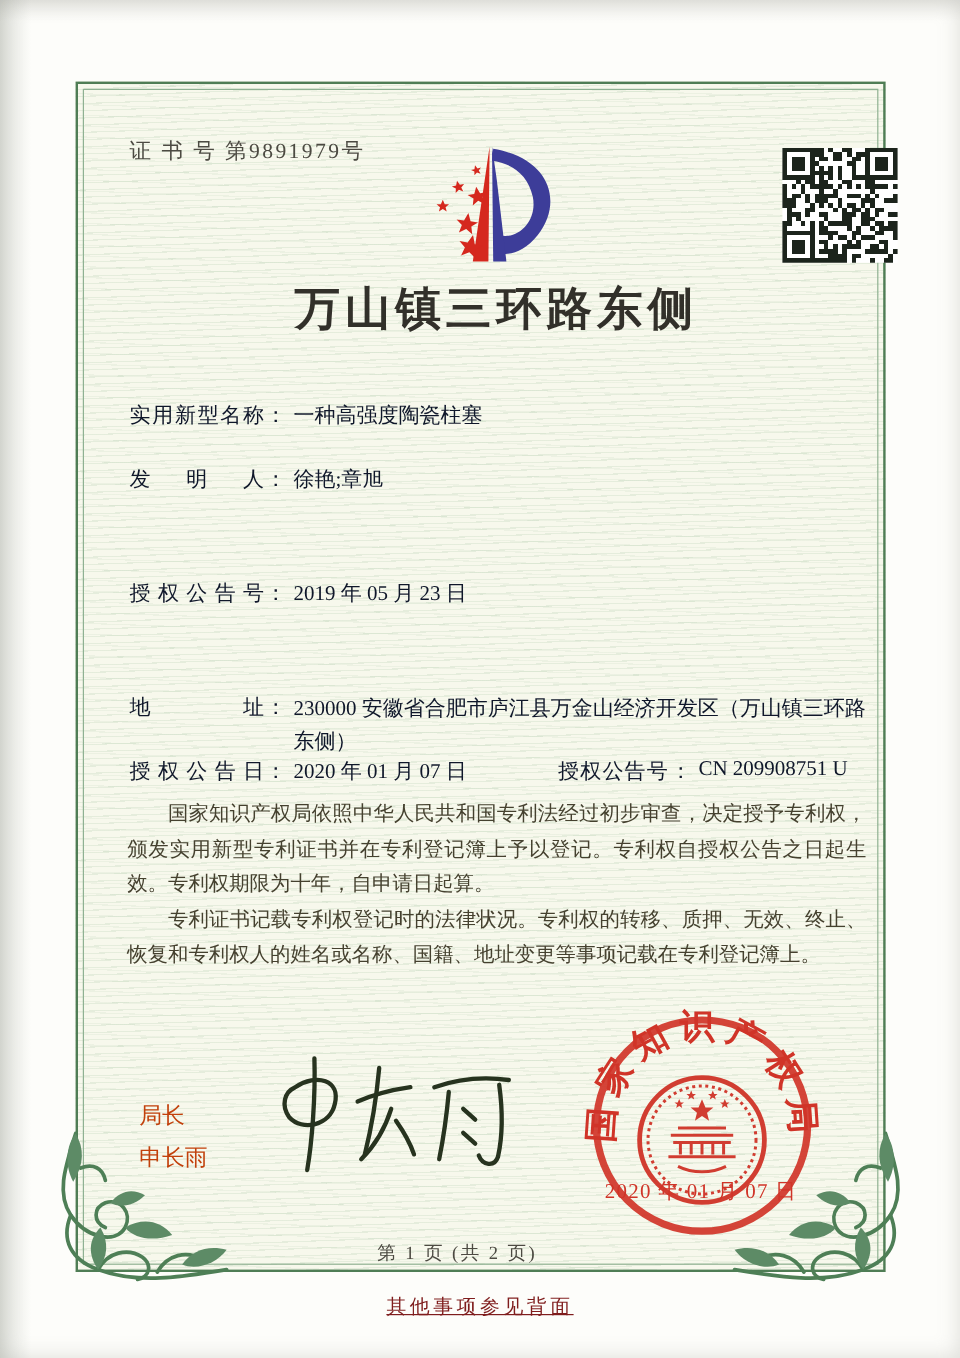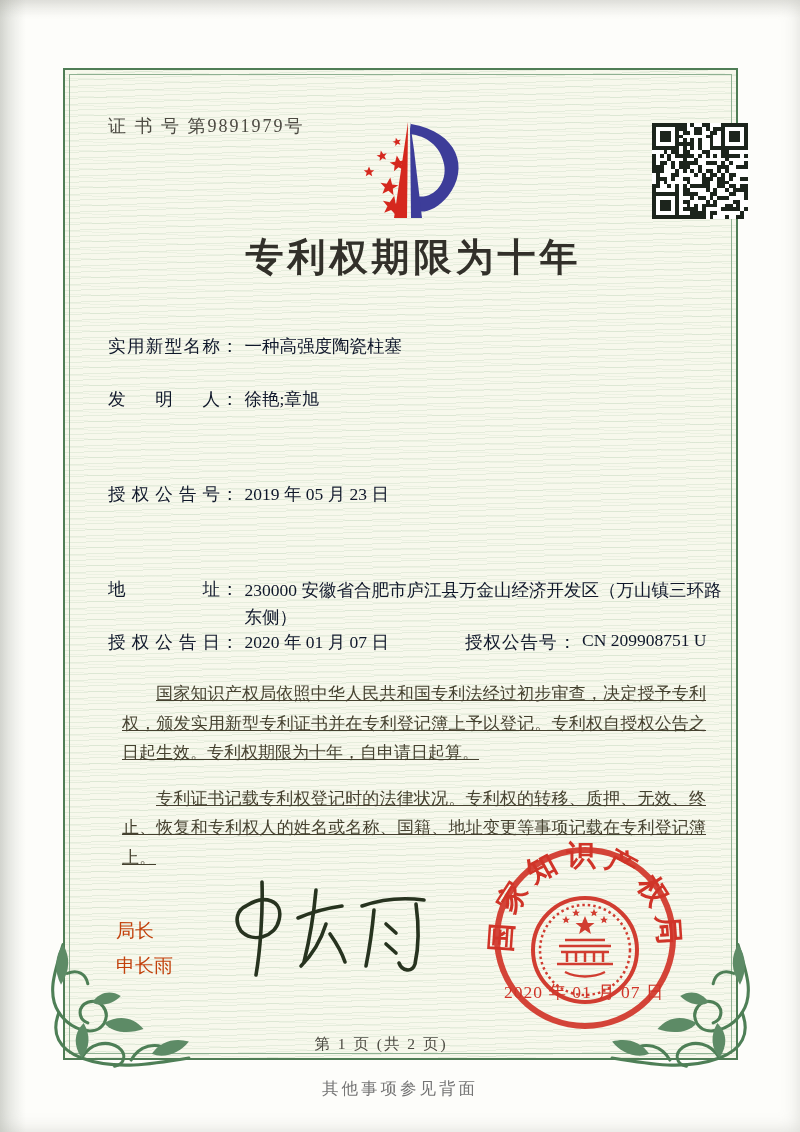--- a/index.html
+++ b/index.html
@@ -26,30 +26,30 @@
     font-size:38px;font-weight:bold;letter-spacing:4px;color:#32302a;}
   .row{position:absolute;left:32px;font-size:17.5px;color:#0f172a;white-space:nowrap;}
   .row .lbl{display:inline-block;width:112px;text-align:justify;text-align-last:justify;vertical-align:top;}
   .row .colon{display:inline-block;margin:0 6px 0 1px;vertical-align:top;}
   .row .val{display:inline-block;vertical-align:top;}
   .row .val.wrap{white-space:normal;width:478px;line-height:27px;}
   .grant2{position:absolute;left:357px;top:0;}
   .grant2 .lbl2{letter-spacing:1px;}
   .paras{position:absolute;left:30px;top:595px;width:616px;font-size:17px;
     line-height:29.5px;text-align:justify;color:#45412f;}
-  .paras p{margin:16px;text-indent:2em;text-decoration:underline;}
+  .paras p{margin:0;text-indent:2em;}
   .sig-block{position:absolute;left:40px;top:845px;font-size:19px;line-height:35px;color:#c2410c;}
   .signature{position:absolute;left:150px;top:808px;width:215px;height:105px;}
   .seal{position:absolute;left:394px;top:755px;width:230px;height:230px;}
   .seal-date{position:absolute;left:428px;top:912px;width:200px;font-size:17.5px;
     color:#d03428;letter-spacing:1px;white-space:nowrap;}
   .page-no{position:absolute;left:0;top:966px;width:610px;text-align:center;
     font-size:15.5px;color:#4c4a42;letter-spacing:2px;}
   .back-note{position:absolute;left:0;top:1078px;width:800px;text-align:center;
-    font-size:16.5px;color:#737373;letter-spacing:3px;}
+    font-size:16.5px;color:#7f1d1d;letter-spacing:3px;text-decoration:underline;}
   .ornament{position:absolute;width:165px;height:135px;}
   .orn-bl{left:28px;top:942px;}
   .orn-br{left:608px;top:942px;transform:scaleX(-1);}
 </style>
 </head>
 <body>
 
 <div class="paper">
   <div class="scan-left"></div>
   <div class="scan-top"></div>
@@ -433,21 +433,21 @@
           <rect x="10" y="24" width="1" height="1" fill="#1c241c"></rect>
           <rect x="11" y="24" width="1" height="1" fill="#1c241c"></rect>
           <rect x="12" y="24" width="1" height="1" fill="#1c241c"></rect>
           <rect x="13" y="24" width="1" height="1" fill="#1c241c"></rect>
           <rect x="15" y="24" width="1" height="1" fill="#1c241c"></rect>
           <rect x="19" y="24" width="1" height="1" fill="#1c241c"></rect>
           <rect x="22" y="24" width="1" height="1" fill="#1c241c"></rect>
           <rect x="23" y="24" width="1" height="1" fill="#1c241c"></rect>
         </svg></div>
 
-    <div class="title">专利权期限为十年</div>
+    <div class="title">万山镇三环路东侧</div>
 
     <div class="row" style="top:266px">
       <span class="lbl">实用新型名称</span><span class="colon">：</span><span class="val">一种高强度陶瓷柱塞</span>
     </div>
     <div class="row" style="top:319px">
       <span class="lbl">发明人</span><span class="colon">：</span><span class="val">徐艳;章旭</span>
     </div>
     <div class="row" style="top:414px">
       <span class="lbl">授权公告号</span><span class="colon">：</span><span class="val">2019 年 05 月 23 日</span>
     </div>

